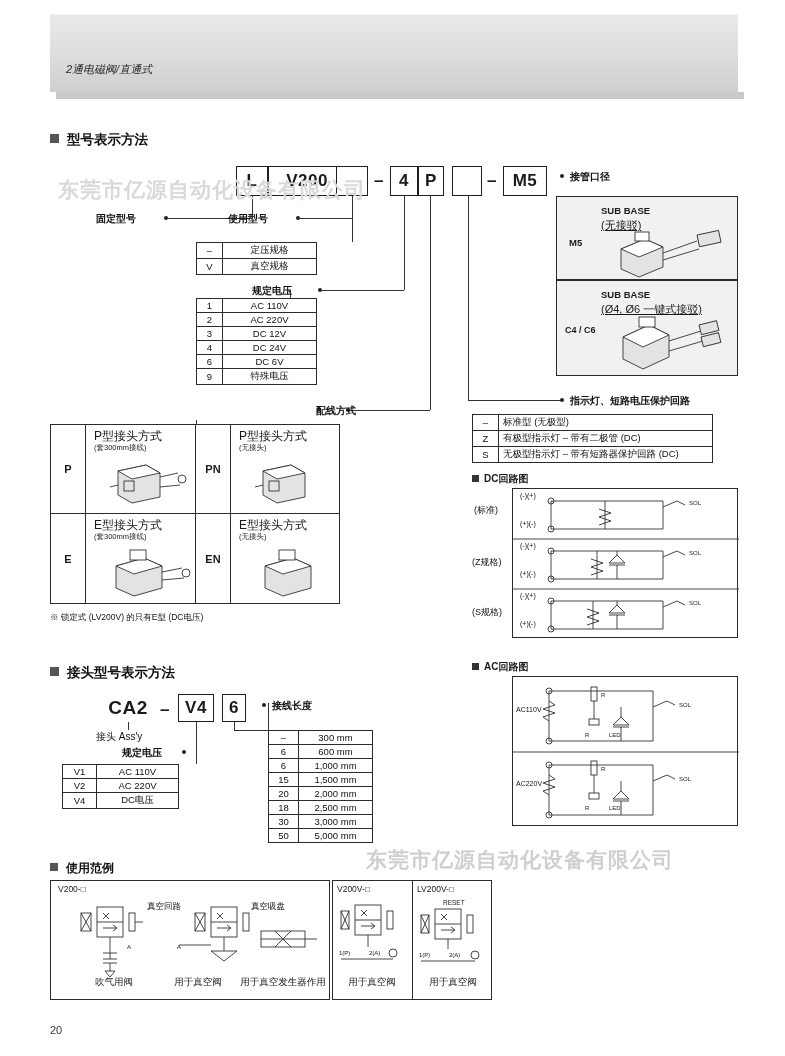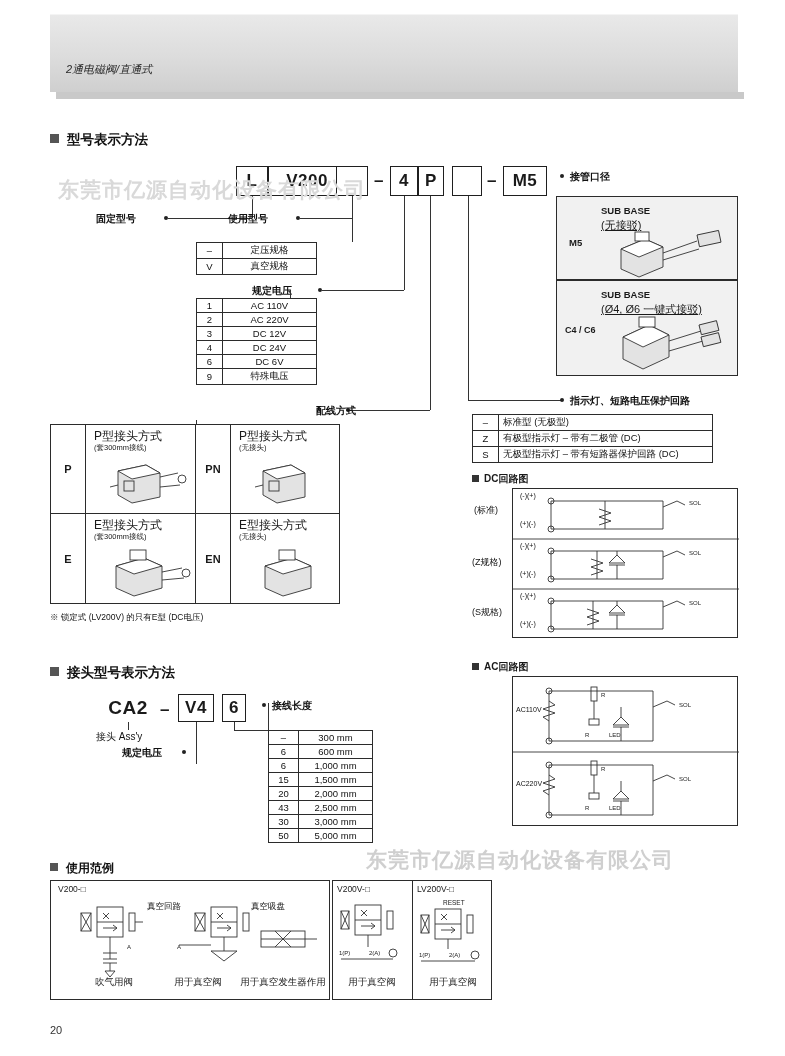--- a/index.html
+++ b/index.html
@@ -424,20 +424,36 @@
 
   <div class="ln vl" style="left:128px; top:722px; height:8px;"></div>
   <div class="lbl" style="left:96px; top:730px;">接头 Ass'y</div>
 
   <div class="ln vl" style="left:196px; top:722px; height:30px;"></div>
   <div class="dot" style="left:182px; top:750px;"></div>
   <div class="lbl lbl-b" style="left:122px; top:746px;"></div>
   <div class="lbl lbl-b" style="left:122px; top:746px;">规定电压</div>
   <div class="ln vl" style="left:196px; top:752px; height:12px;"></div>
 
+  <table class="t" style="left:62px; top:764px;">
+    <tbody>
+        <tr>
+          <td class="k" style="width:34px;">V1</td>
+          <td class="v" style="width:82px;">AC 110V</td>
+        </tr>
+    <tr>
+          <td class="k" style="width:34px;">V2</td>
+          <td class="v" style="width:82px;">AC 220V</td>
+        </tr>
+    <tr>
+          <td class="k" style="width:34px;">V4</td>
+          <td class="v" style="width:82px;">DC电压</td>
+        </tr>
+  </tbody>
+    </table>
 
   <table class="t" style="left:268px; top:730px;">
     <tbody>
         <tr>
           <td class="k" style="width:30px;">–</td>
           <td class="v" style="width:74px;">300 mm</td>
         </tr>
     <tr>
           <td class="k" style="width:30px;">6</td>
           <td class="v" style="width:74px;">600 mm</td>
@@ -448,21 +464,21 @@
         </tr>
     <tr>
           <td class="k" style="width:30px;">15</td>
           <td class="v" style="width:74px;">1,500 mm</td>
         </tr>
     <tr>
           <td class="k" style="width:30px;">20</td>
           <td class="v" style="width:74px;">2,000 mm</td>
         </tr>
     <tr>
-          <td class="k" style="width:30px;">43</td>
+          <td class="k" style="width:30px;">18</td>
           <td class="v" style="width:74px;">2,500 mm</td>
         </tr>
     <tr>
           <td class="k" style="width:30px;">30</td>
           <td class="v" style="width:74px;">3,000 mm</td>
         </tr>
     <tr>
           <td class="k" style="width:30px;">50</td>
           <td class="v" style="width:74px;">5,000 mm</td>
         </tr>

